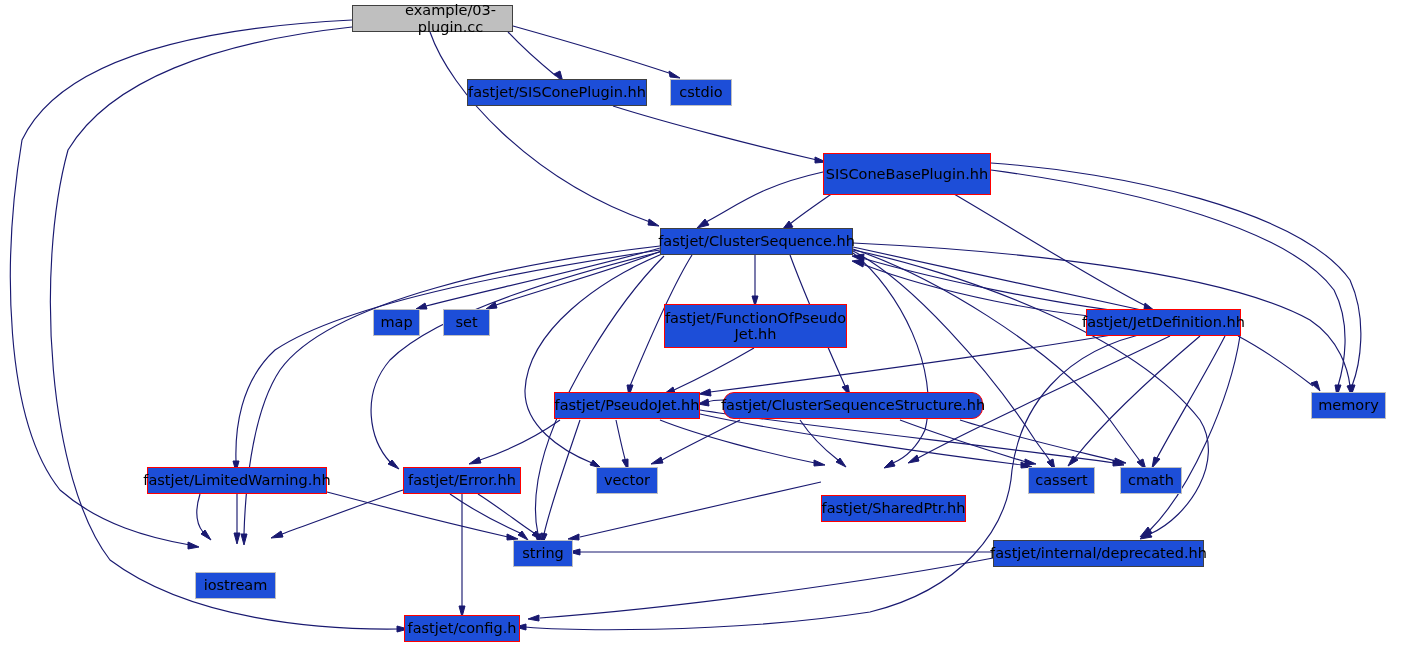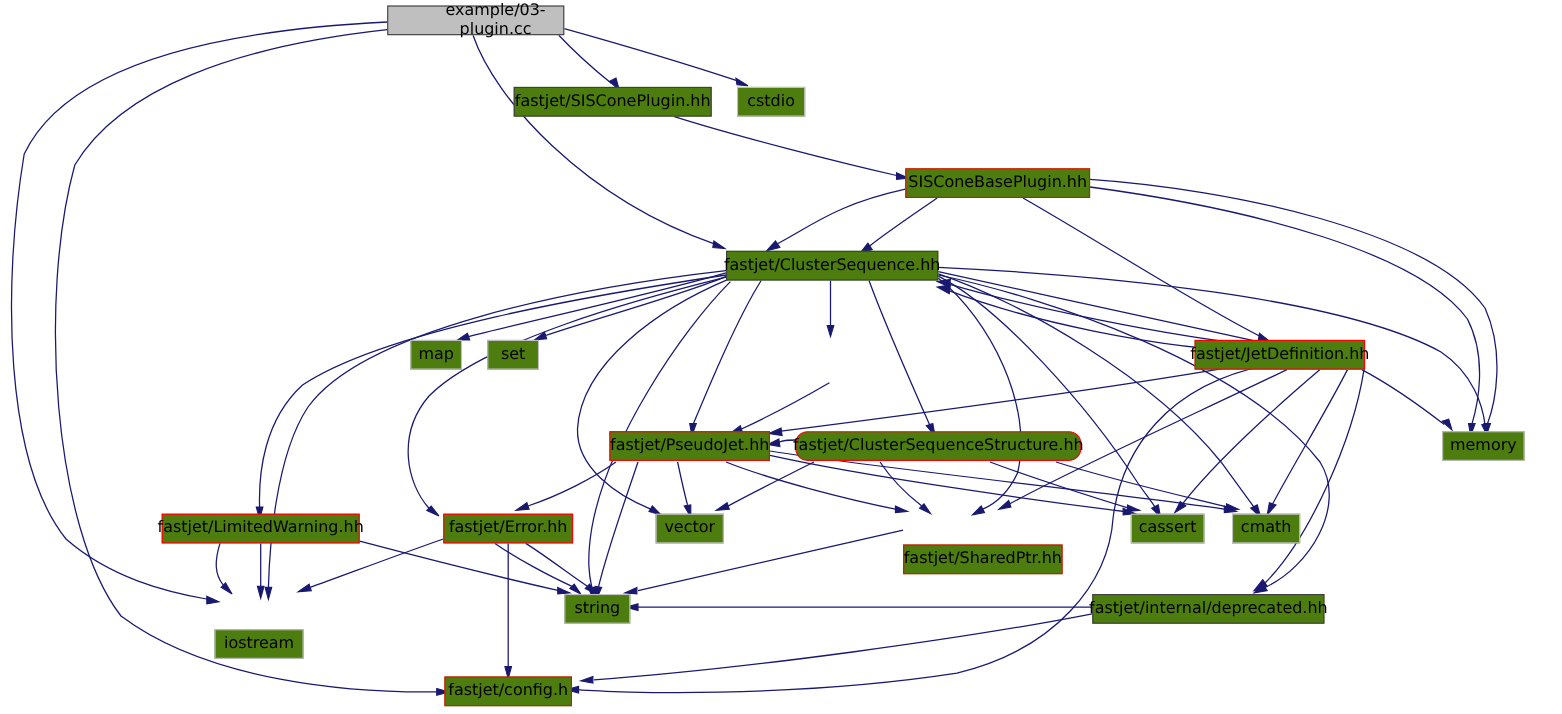--- a/index.html
+++ b/index.html
@@ -12,21 +12,21 @@
   }
   svg.edges{position:absolute;left:0;top:0;width:1420px;height:649px;}
   svg.edges path{fill:none;stroke:#191970;stroke-width:1.15px;}
   svg.edges polygon{fill:#191970;stroke:#191970;stroke-width:1px;}
   .node{
     position:absolute;
     box-sizing:border-box;
     display:flex;align-items:center;justify-content:center;
     text-align:center;
     line-height:1.12;
-    background:#4d7c0f;
+    background:#1d4ed8;
     color:#000000;
     white-space:pre-line;
     z-index:5;
   }
   .node.sys{border:1px solid #c0c0c0;font-size:14.5px;}
   .node.hdr{border:1.4px solid #ff0000;font-size:14.5px;}
   .node.dark{border:1.6px solid #404040;font-size:14.5px;}
   .node.root{border:1.6px solid #404040;background:#bfbfbf;font-size:14.5px;}
 </style>
 </head>
@@ -217,36 +217,40 @@
   </div>
 
   <div class="node dark" style="left:467px;top:79px;width:180px;height:27px;">
     <span>fastjet/SISConePlugin.hh</span>
   </div>
 
   <div class="node sys" style="left:670px;top:79px;width:62px;height:27px;">
     <span>cstdio</span>
   </div>
 
-  <div class="node hdr" style="left:823px;top:153px;width:168px;height:27px;">
+  <div class="node hdr" style="left:823px;top:153px;width:168px;height:42px;">
     <span>SISConeBasePlugin.hh</span>
   </div>
 
   <div class="node dark" style="left:660px;top:228px;width:193px;height:27px;">
     <span>fastjet/ClusterSequence.hh</span>
   </div>
 
   <div class="node sys" style="left:373px;top:309px;width:47px;height:27px;">
     <span>map</span>
   </div>
 
   <div class="node sys" style="left:443px;top:309px;width:47px;height:27px;">
     <span>set</span>
   </div>
 
+  <div class="node hdr" style="left:664px;top:304px;width:183px;height:44px;">
+    <span>fastjet/FunctionOfPseudo
+Jet.hh</span>
+  </div>
 
   <div class="node hdr" style="left:1086px;top:309px;width:155px;height:27px;">
     <span>fastjet/JetDefinition.hh</span>
   </div>
 
   <div class="node hdr" style="left:554px;top:392px;width:146px;height:27px;">
     <span>fastjet/PseudoJet.hh</span>
   </div>
 
   <div class="node hdr" style="left:723px;top:392px;width:260px;height:27px;border-radius:11px;">

